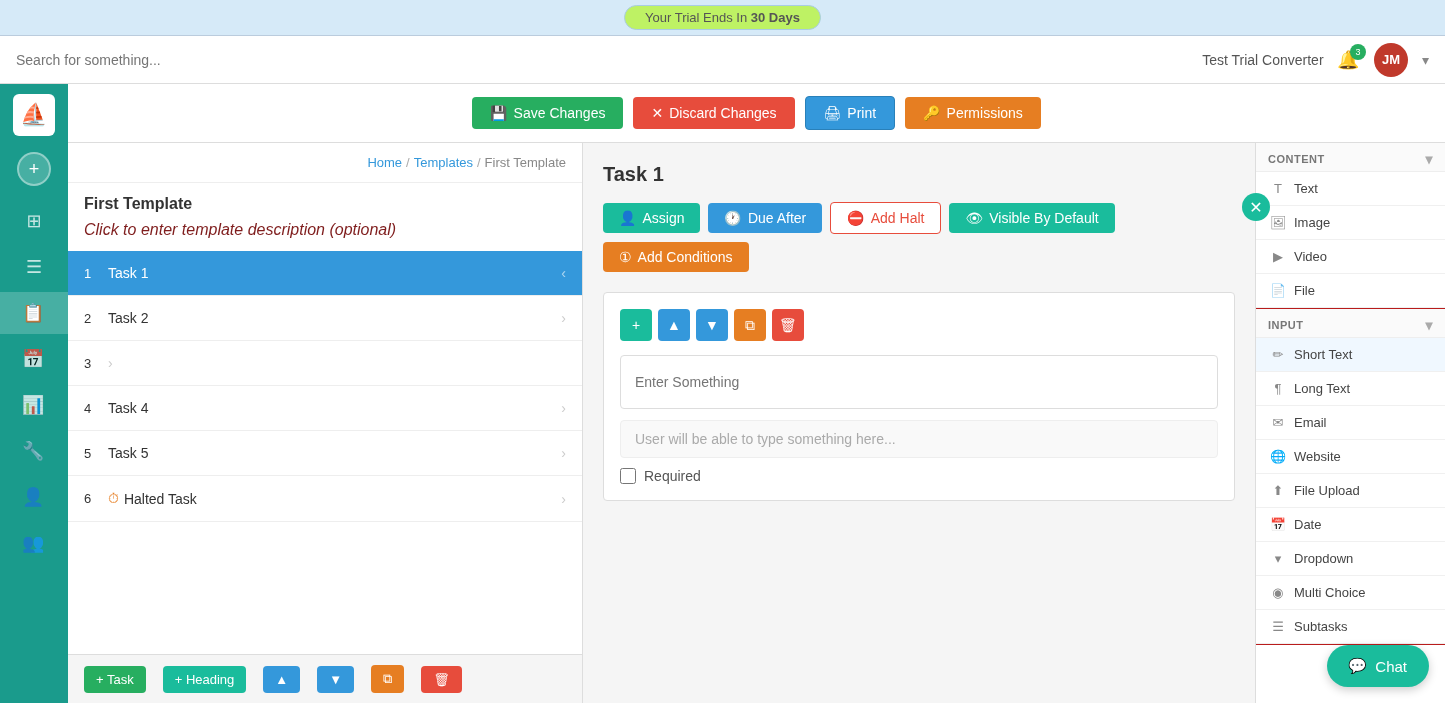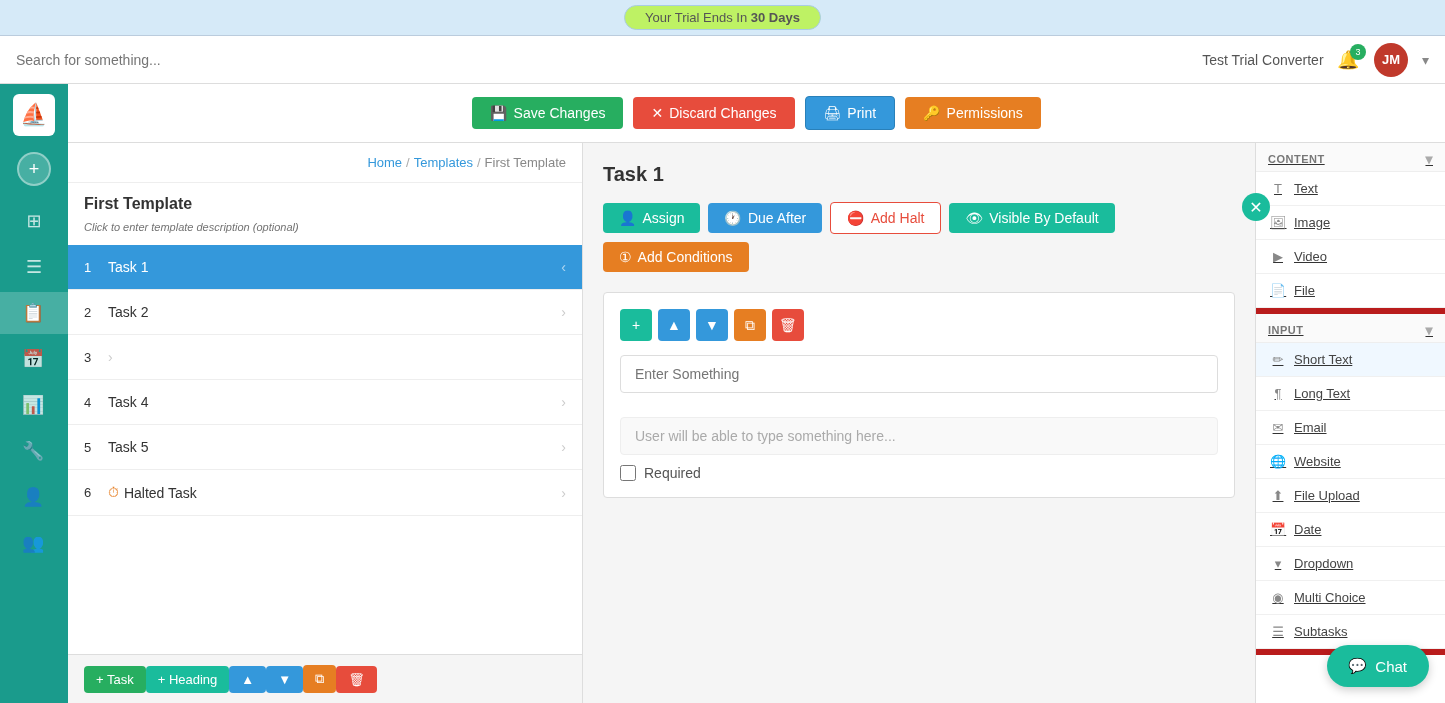--- a/index.html
+++ b/index.html
@@ -35,61 +35,61 @@
 
     
     .main-split { display: flex; flex: 1; overflow: hidden; }
 
     
     .left-panel { width: 515px; background: #fff; border-right: 1px solid #ddd; display: flex; flex-direction: column; flex-shrink: 0; }
     .breadcrumb { padding: 12px 16px; font-size: 13px; color: #888; display: flex; align-items: center; gap: 4px; border-bottom: 1px solid #eee; justify-content: flex-end; }
     .breadcrumb a { color: #3498db; text-decoration: none; }
     .breadcrumb .sep { color: #aaa; }
     .template-title { padding: 12px 16px 4px; font-size: 16px; font-weight: bold; color: #333; }
-    .template-desc { padding: 4px 16px 12px; font-size: 11px; color: #737373; font-style: italic; cursor: pointer; }
+    .template-desc { padding: 4px 16px 12px; font-size: 16px; color: #7f1d1d; font-style: italic; cursor: pointer; }
 
     .task-list { flex: 1; overflow-y: auto; }
     .task-item { display: flex; align-items: center; padding: 14px 16px; border-bottom: 1px solid #eee; cursor: pointer; }
     .task-item.active { background: #3498db; color: #fff; }
     .task-item .task-num { width: 24px; font-size: 13px; color: inherit; flex-shrink: 0; }
     .task-item .task-name { flex: 1; font-size: 14px; }
     .task-item .task-chevron { color: inherit; opacity: 0.6; font-size: 14px; }
     .task-item.active .task-chevron { color: #fff; }
 
     
-    .bottom-actions { border-top: 1px solid #ddd; padding: 10px 16px; background: #f5f5f5; display: flex; align-items: center; gap: 0; }
+    .bottom-actions { border-top: 1px solid #ddd; padding: 10px 16px; background: #f5f5f5; display: flex; align-items: center; gap: 17px; }
     .btn-sm { padding: 6px 12px; font-size: 13px; border-radius: 4px; border: none; cursor: pointer; display: inline-flex; align-items: center; gap: 5px; font-weight: 500; }
     .btn-sm-green { background: #27ae60; color: #fff; }
     .btn-sm-teal { background: #1abc9c; color: #fff; }
     .btn-sm-blue { background: #3498db; color: #fff; }
     .btn-sm-orange { background: #e67e22; color: #fff; }
     .btn-sm-red { background: #e74c3c; color: #fff; }
 
     
     .center-panel { flex: 1; padding: 20px; overflow-y: auto; background: #f5f5f5; }
     .task-header { font-size: 20px; font-weight: bold; margin-bottom: 16px; color: #333; }
     .task-actions { display: flex; align-items: center; gap: 8px; margin-bottom: 20px; flex-wrap: wrap; }
 
     .task-content-card { background: #fff; border: 1px solid #ddd; border-radius: 4px; padding: 16px; }
     .card-toolbar { display: flex; gap: 6px; margin-bottom: 14px; }
     .card-btn { width: 32px; height: 32px; border: none; border-radius: 4px; cursor: pointer; display: flex; align-items: center; justify-content: center; color: #fff; font-size: 14px; }
     .card-btn-teal { background: #1abc9c; }
     .card-btn-orange { background: #e67e22; }
     .card-btn-red { background: #e74c3c; }
 
-    .content-label { width: 100%; border: 1px solid #ddd; border-radius: 4px; padding: 10px 14px; font-size: 14px; color: #333; outline: none; margin-bottom: 24px; }
+    .content-label { width: 100%; border: 1px solid #ddd; border-radius: 4px; padding: 18px 14px; font-size: 14px; color: #333; outline: none; margin-bottom: 11px; }
     .content-placeholder { width: 100%; border: 1px solid #eee; border-radius: 4px; padding: 10px 14px; font-size: 14px; color: #aaa; background: #f9f9f9; }
     .required-row { display: flex; align-items: flex-end; gap: 8px; margin-top: 10px; }
     .required-row input[type=checkbox] { width: 16px; height: 16px; }
     .required-row label { font-size: 14px; color: #555; }
 
     
     .right-panel { width: 190px; background: #fff; border-left: 1px solid #ddd; display: flex; flex-direction: column; flex-shrink: 0; }
 
-    .right-panel-section { border-bottom: 6px solid #b91c1c; text-decoration: underline; }
+    .right-panel-section { border-bottom: 1px solid #b91c1c; }
     .content-items { display: flex; flex-direction: column; }
     .content-item { display: flex; align-items: center; gap: 8px; padding: 9px 14px; cursor: pointer; border-bottom: 1px solid #f0f0f0; font-size: 13px; color: #444; }
     .content-item-icon { font-size: 13px; color: #888; width: 16px; text-align: center; }
 
     
     .chat-btn { position: fixed; bottom: 16px; right: 16px; background: #1abc9c; color: #fff; border: none; border-radius: 30px; padding: 12px 22px; font-size: 15px; cursor: pointer; display: flex; align-items: center; gap: 8px; box-shadow: 0 3px 10px rgba(0,0,0,0.2); z-index: 100; }
 
     .top-header-row { display: flex; align-items: center; background: #fff; border-bottom: 1px solid #ddd; padding: 0 16px; height: 48px; }
 
     

